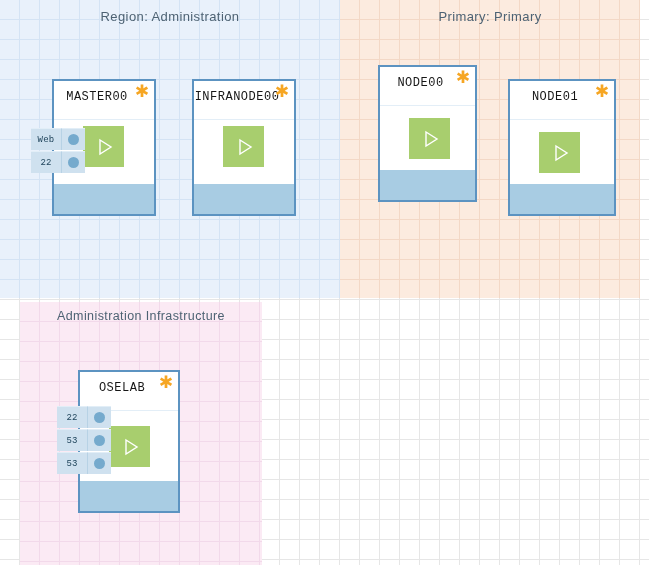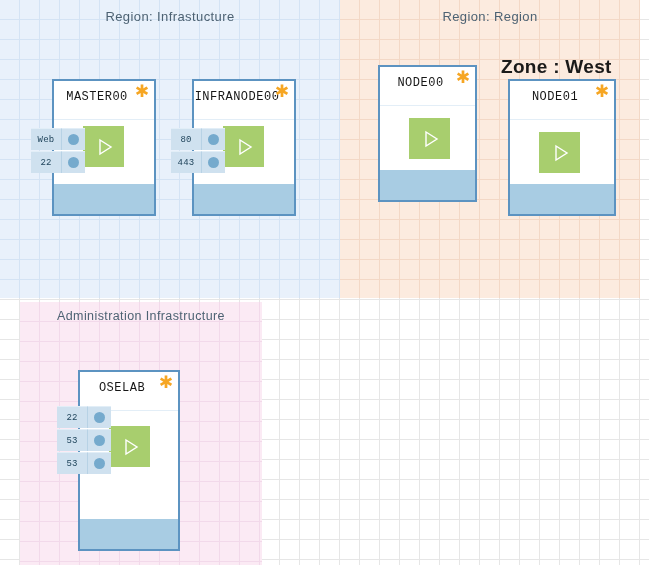--- a/index.html
+++ b/index.html
@@ -154,32 +154,31 @@
     width:11px;height:11px;border-radius:50%;
     background:#75aacd;
   }
 </style>
 </head>
 <body>
 
 <div id="canvas">
 
   <div class="region region-blue">
-    <div class="region-title">Region: Infrastucture</div>
+    <div class="region-title">Region: Administration</div>
   </div>
 
   <div class="region region-orange">
-    <div class="region-title">Region: Region</div>
+    <div class="region-title">Primary: Primary</div>
   </div>
 
   <div class="region region-pink">
     <div class="region-title">Administration Infrastructure</div>
   </div>
 
-  <div class="zone-label" style="left:501px;top:56px;">Zone : West</div>
 
   <div class="node" style="left:52px;top:79px;width:104px;height:137px;">
     <div class="node-head">
       <div class="node-title shift">MASTER00</div>
       <div class="asterisk">✱</div>
     </div>
     <div class="node-body">
       <div class="play" style="left:29px;top:6px;width:41px;height:41px;">
         <svg width="20" height="20" viewBox="0 0 20 20" aria-hidden="true">
           <polygon points="6,3 17,10 6,17" fill="none" stroke="#ffffff" stroke-width="1.4"></polygon>
@@ -212,34 +211,20 @@
     <div class="node-body">
       <div class="play" style="left:29px;top:6px;width:41px;height:41px;">
         <svg width="20" height="20" viewBox="0 0 20 20" aria-hidden="true">
           <polygon points="6,3 17,10 6,17" fill="none" stroke="#ffffff" stroke-width="1.4"></polygon>
         </svg>
       </div>
     </div>
     <div class="node-foot"></div>
   </div>
 
-  <div class="ports" style="left:171px;top:128px;">
-    <div class="port">
-      <div class="port-label">80</div>
-      <div class="port-dot-box">
-          <span class="port-dot"></span>
-        </div>
-    </div>
-    <div class="port">
-      <div class="port-label">443</div>
-      <div class="port-dot-box">
-          <span class="port-dot"></span>
-        </div>
-    </div>
-  </div>
 
   <div class="node" style="left:378px;top:65px;width:99px;height:137px;">
     <div class="node-head">
       <div class="node-title shift">NODE00</div>
       <div class="asterisk">✱</div>
     </div>
     <div class="node-body">
       <div class="play" style="left:29px;top:12px;width:41px;height:41px;">
         <svg width="20" height="20" viewBox="0 0 20 20" aria-hidden="true">
           <polygon points="6,3 17,10 6,17" fill="none" stroke="#ffffff" stroke-width="1.4"></polygon>
@@ -257,21 +242,21 @@
     <div class="node-body">
       <div class="play" style="left:29px;top:12px;width:41px;height:41px;">
         <svg width="20" height="20" viewBox="0 0 20 20" aria-hidden="true">
           <polygon points="6,3 17,10 6,17" fill="none" stroke="#ffffff" stroke-width="1.4"></polygon>
         </svg>
       </div>
     </div>
     <div class="node-foot"></div>
   </div>
 
-  <div class="node" style="left:78px;top:370px;width:102px;height:181px;">
+  <div class="node" style="left:78px;top:370px;width:102px;height:143px;">
     <div class="node-head">
       <div class="node-title shift">OSELAB</div>
       <div class="asterisk">✱</div>
     </div>
     <div class="node-body">
       <div class="play" style="left:29px;top:15px;width:41px;height:41px;">
         <svg width="20" height="20" viewBox="0 0 20 20" aria-hidden="true">
           <polygon points="6,3 17,10 6,17" fill="none" stroke="#ffffff" stroke-width="1.4"></polygon>
         </svg>
       </div>

